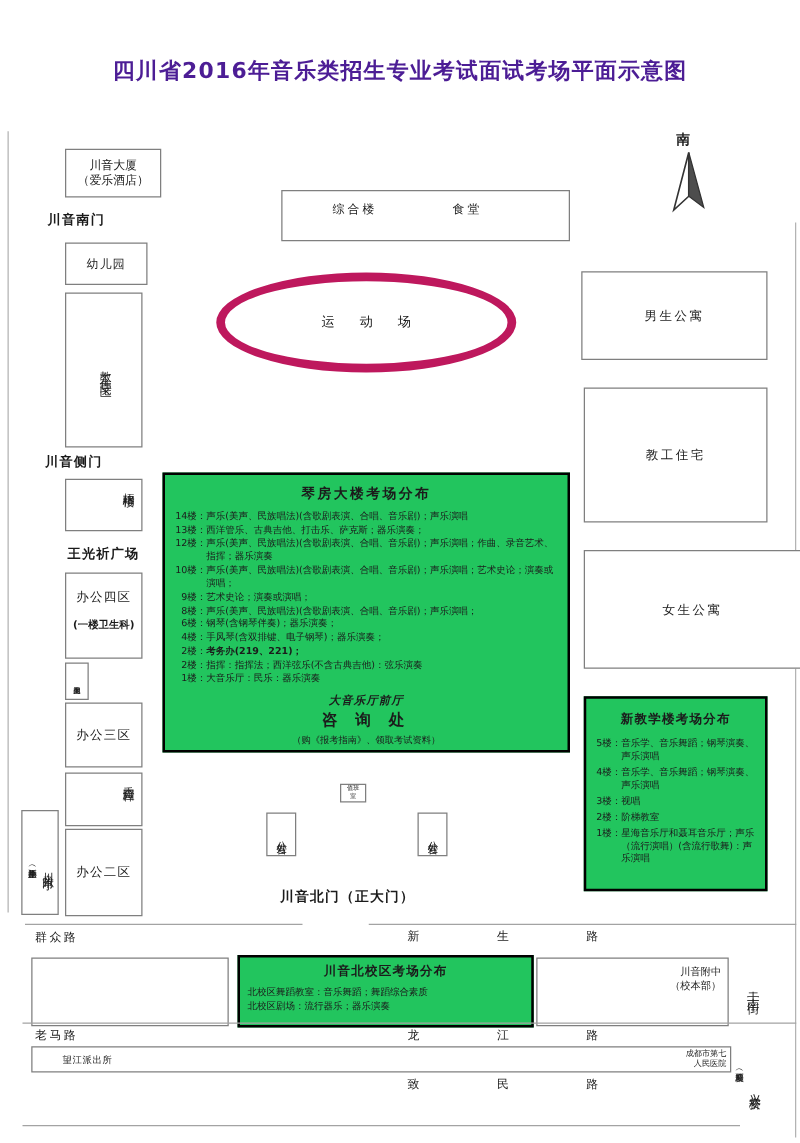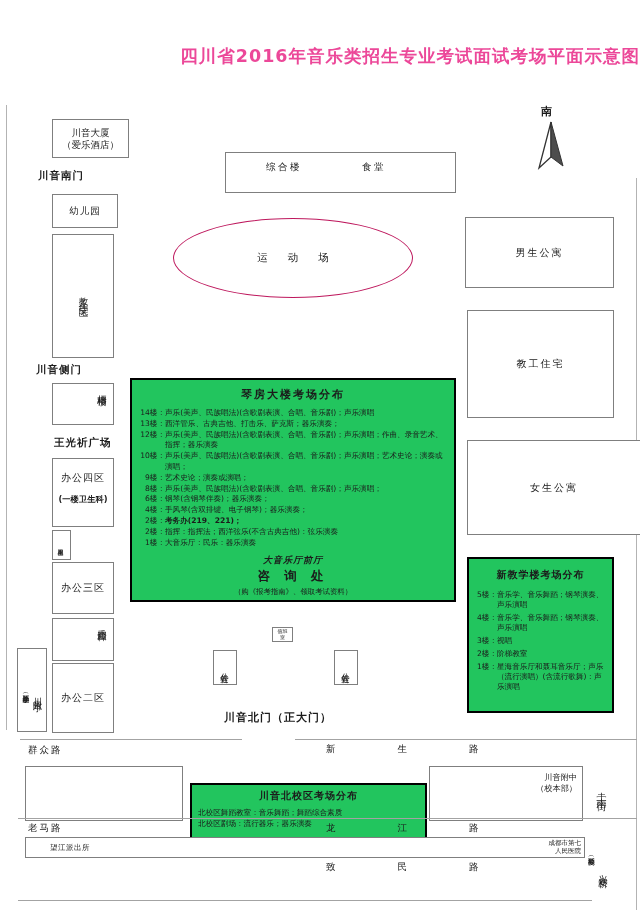--- a/index.html
+++ b/index.html
@@ -28,21 +28,21 @@
   .nrow{display:flex;line-height:10.3px;font-size:7.6px;margin-bottom:2.5px;}
   .nlabel{flex:none;width:23px;text-align:right;white-space:pre;}
   .ntext{flex:1;}
   .ncline{font-size:7.6px;line-height:11px;margin-left:6px;white-space:nowrap;}
 </style>
 </head>
 <body>
 
 <div class="page">
 
-  <div class="title" style="color:#ec4899;text-align:right;">四川省2016年音乐类招生专业考试面试考场平面示意图</div>
+  <div class="title" style="color:#4c1d95;">四川省2016年音乐类招生专业考试面试考场平面示意图</div>
 
   <div class="vline" style="left:6px;top:105px;height:625px;"></div>
   <div class="vline" style="left:636px;top:178px;height:732px;"></div>
 
   <div class="box cc" style="left:52px;top:119px;width:77px;height:39px;">
     <div style="font-size:9.5px;line-height:1.25;">
       <div>川音大厦</div>
       <div>（爱乐酒店）</div>
     </div>
   </div>
@@ -93,21 +93,21 @@
       <span>食堂</span>
     </div>
   </div>
 
   <div class="abs" style="left:541px;top:104px;font-size:11px;font-weight:600;">南</div>
   <svg class="abs" style="left:536px;top:120px;" width="30" height="52" viewBox="0 0 30 52">
     <polygon points="15,2 3,48 15,37" fill="#ffffff" stroke="#333" stroke-width="1.3"></polygon>
     <polygon points="15,2 27,46 15,37" fill="#4d4d4d" stroke="#333" stroke-width="1"></polygon>
   </svg>
 
-  <div class="abs cc" style="left:173px;top:218px;width:240px;height:80px;border:1px solid #be185d;border-radius:50%;box-sizing:border-box;">
+  <div class="abs cc" style="left:173px;top:218px;width:240px;height:80px;border:7px solid #be185d;border-radius:50%;box-sizing:border-box;">
     <span style="font-size:10.5px;letter-spacing:20px;margin-left:20px;white-space:nowrap;">运动场</span>
   </div>
 
   <div class="box cc" style="left:465px;top:217px;width:149px;height:71px;font-size:10px;letter-spacing:2px;">男生公寓</div>
   <div class="box cc" style="left:467px;top:310px;width:147px;height:108px;font-size:10px;letter-spacing:2px;">教工住宅</div>
   <div class="box cc" style="left:467px;top:440px;width:174px;height:95px;font-size:10px;letter-spacing:2px;">女生公寓</div>
 
   <div class="box2" style="left:130px;top:378px;width:326px;height:224px;padding:5px 6px 0 6px;">
     <div style="text-align:center;font-size:11px;font-weight:bold;letter-spacing:2px;margin:2px 0 6px 0;">琴房大楼考场分布</div>
     <div>
@@ -218,21 +218,21 @@
       </div>
   </div>
 
   <div class="hline" style="left:20px;top:739px;width:222px;"></div>
   <div class="hline" style="left:295px;top:739px;width:342px;"></div>
   <div class="roadname" style="left:28px;top:744px;">群众路</div>
   <div class="roadspread" style="left:326px;top:743px;">新生路</div>
 
   <div class="box" style="left:25px;top:766px;width:158px;height:55px;"></div>
 
-  <div class="box2" style="left:190px;top:764px;width:237px;height:58px;margin-top:19px;">
+  <div class="box2" style="left:190px;top:764px;width:237px;height:58px;">
     <div style="text-align:center;font-size:10px;font-weight:bold;letter-spacing:1px;margin-top:4px;">川音北校区考场分布</div>
     <div style="margin-top:4px;">
 
         <div class="ncline">北校区舞蹈教室：音乐舞蹈；舞蹈综合素质</div>
 
         <div class="ncline">北校区剧场：流行器乐；器乐演奏</div>
       </div>
   </div>
 
   <div class="box" style="left:429px;top:766px;width:154px;height:55px;">

